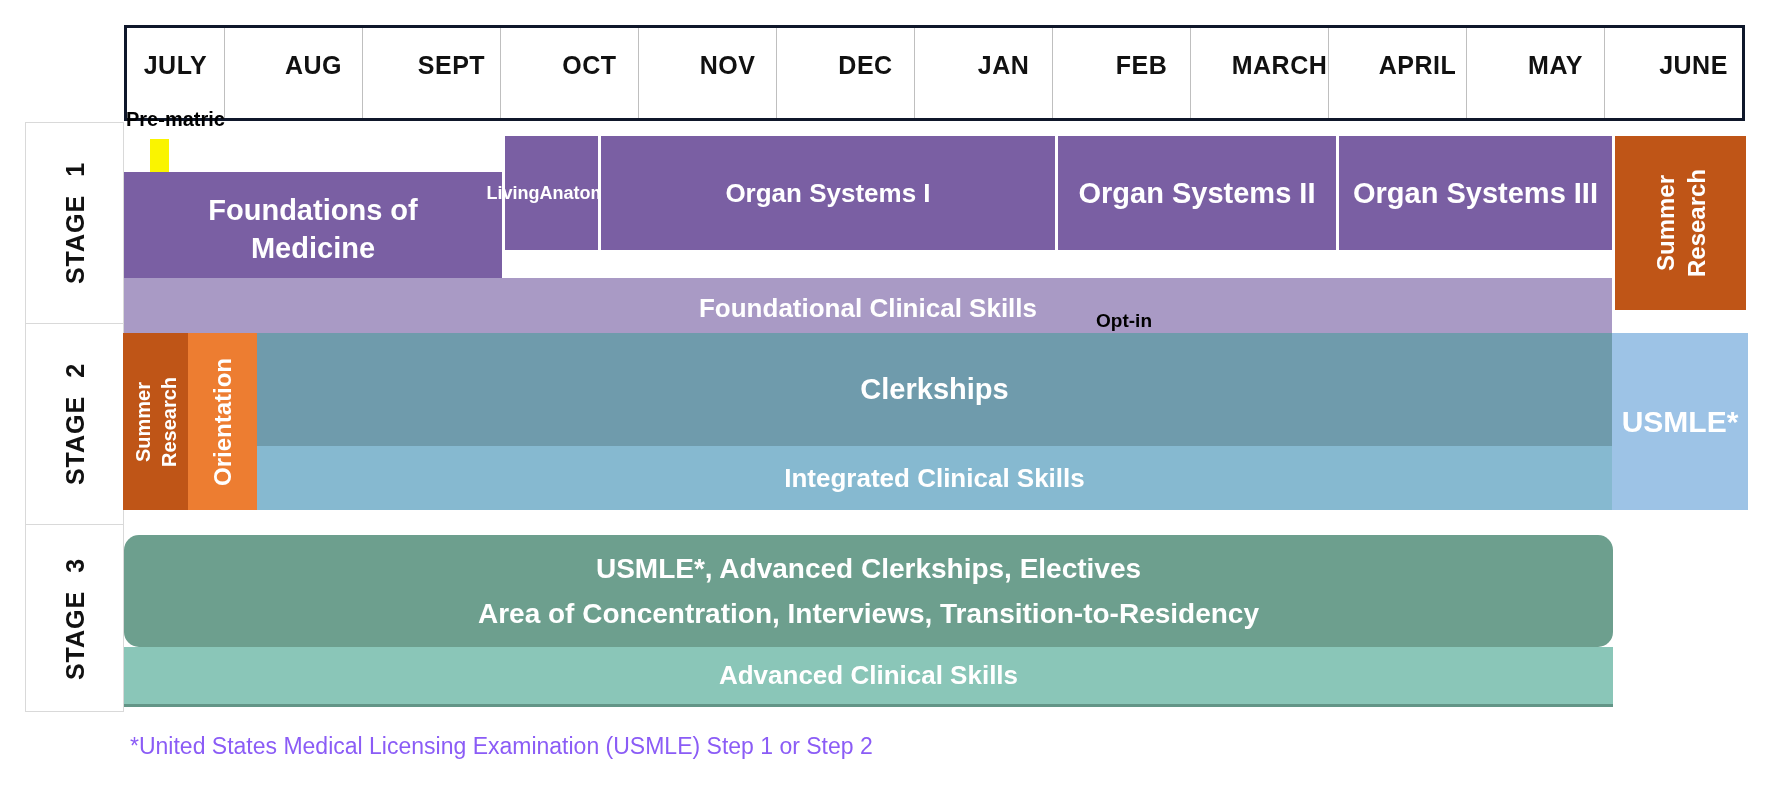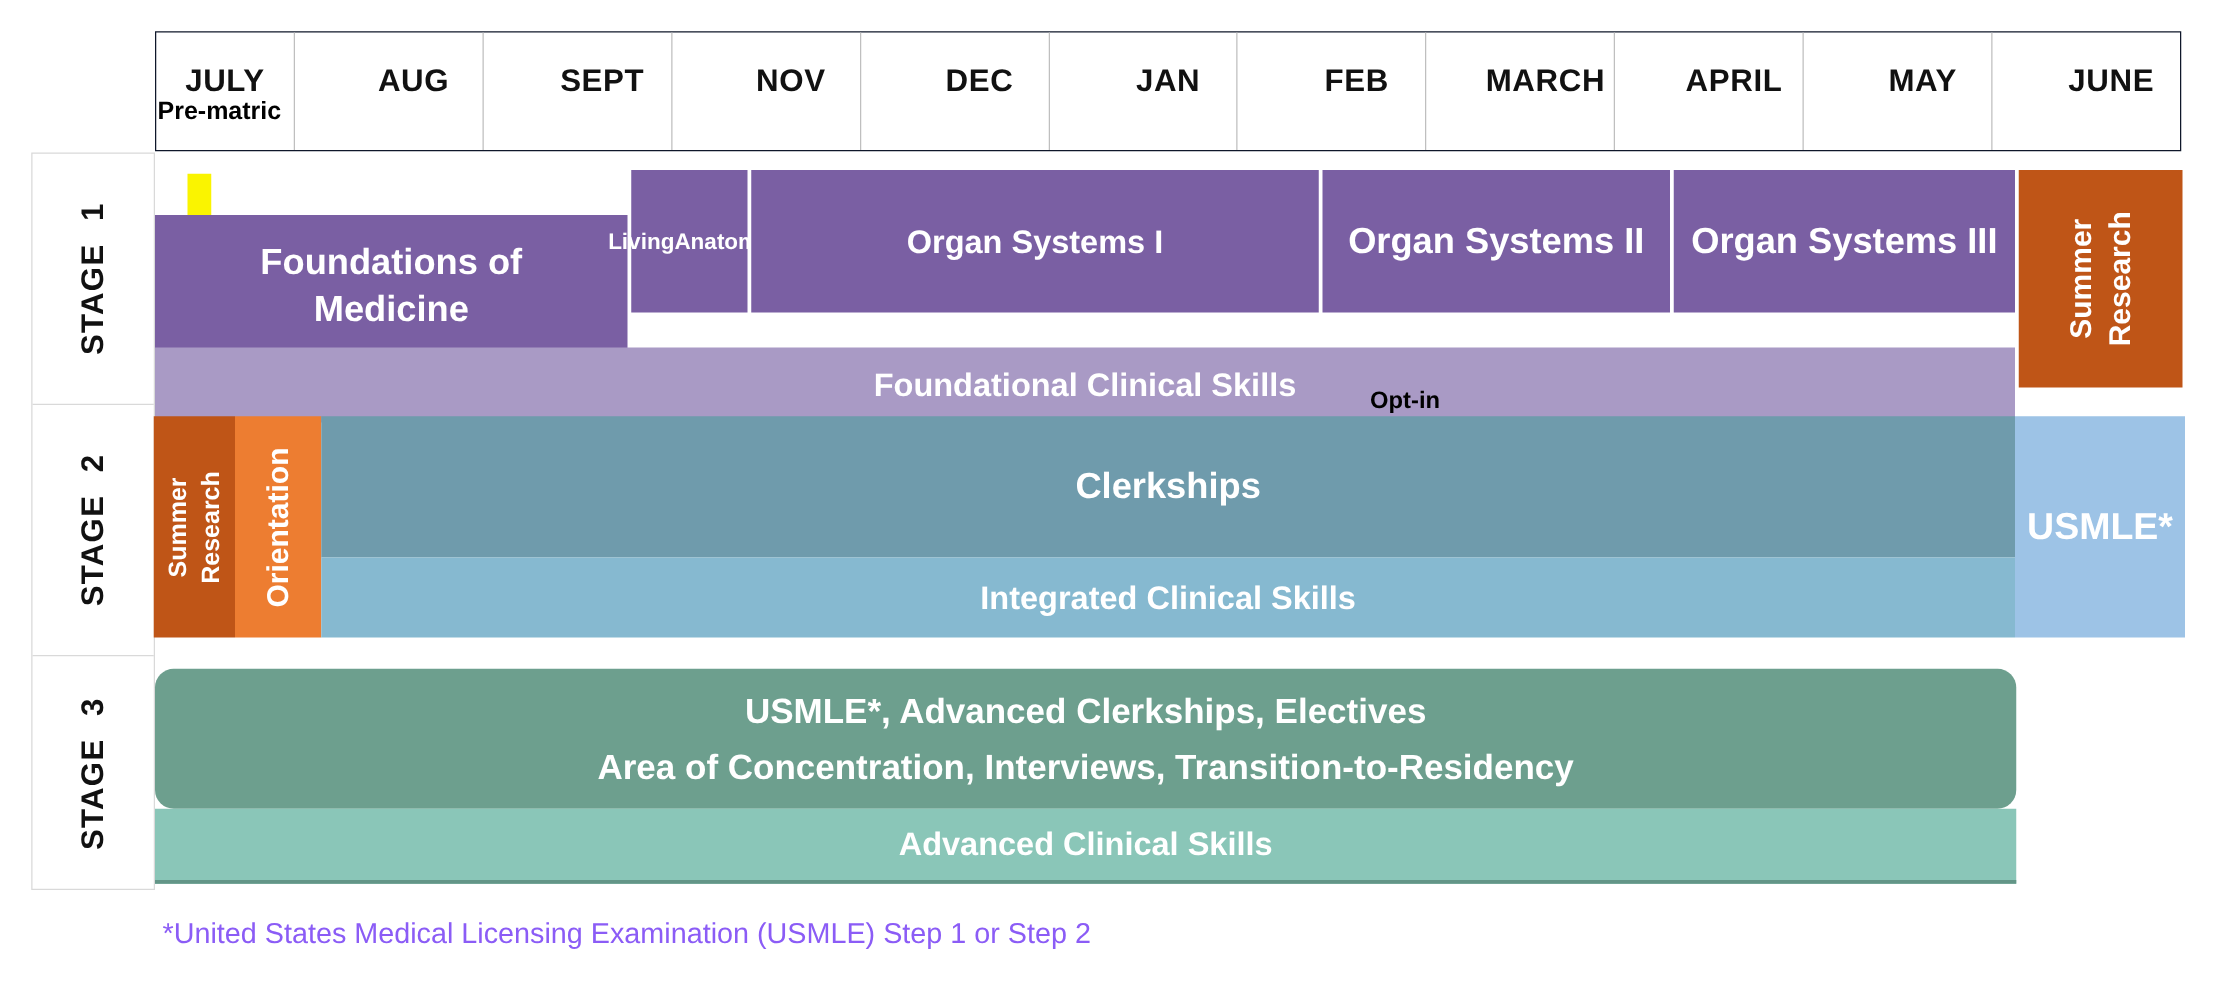--- a/index.html
+++ b/index.html
@@ -3,21 +3,21 @@
 <meta charset="utf-8">
 <style>
   html,body{margin:0;padding:0;background:#ffffff;}
   .canvas{
     position:relative;width:1775px;height:791px;background:#ffffff;
     font-family:"Liberation Sans", sans-serif;overflow:hidden;
   }
   
   .month-row{
     position:absolute;left:124px;top:25px;width:1621px;height:96px;
-    display:flex;border:1px solid #0f172a;box-sizing:border-box;background:#fff;gap:40px;
+    display:flex;border:3px solid #0f172a;box-sizing:border-box;background:#fff;gap:40px;
   }
   .month-cell{
     flex:1;display:flex;align-items:center;justify-content:center;
     padding-bottom:16px;box-sizing:border-box;
     font-weight:bold;font-size:25px;color:#111;letter-spacing:.5px;
   }
   .month-cell:not(:last-child){border-right:1px solid #BFBFBF;}
   
   .stage-col{position:absolute;left:25px;top:122px;width:99px;height:590px;
     border:1px solid #D9D9D9;box-sizing:border-box;background:#fff;}
@@ -54,21 +54,21 @@
   .clerkships{left:257px;top:333px;width:1355px;height:113px;background:var(--teal,#6F9BAC);font-size:29px;}
   .s2-skills{left:257px;top:446px;width:1355px;height:64px;background:var(--light-blue,#86B9D0);font-size:26px;}
   .usmle{left:1612px;top:333px;width:136px;height:177px;background:var(--usmle-blue,#9DC3E6);font-size:30px;}
   
   .s3-main{left:124px;top:535px;width:1489px;height:112px;background:var(--green,#6D9F8E);
            font-size:28px;line-height:45px;flex-direction:column;border-radius:15px;}
   .s3-skills{left:124px;top:647px;width:1489px;height:60px;background:var(--light-green,#8AC6B8);
              font-size:26px;border-bottom:3px solid #639587;}
   
   .note{position:absolute;color:#000;font-weight:bold;font-size:20px;}
-  .pre-matric{left:126px;top:78px;}
+  .pre-matric{left:126px;top:108px;}
   .opt-in{left:1078px;top:310px;width:74px;text-align:right;font-size:19px;}
   .arrow-shaft{position:absolute;background:var(--arrow-yellow,#FAF400);}
   .arrow-head{position:absolute;width:0;height:0;
     border-left:21px solid transparent;border-right:21px solid transparent;
     border-top:27px solid var(--arrow-yellow,#FAF400);}
   .a1-shaft{left:150px;top:139px;width:19px;height:53px;}
   .a1-head{left:138px;top:192px;}
   .a2-shaft{left:1120px;top:334px;width:19px;height:49px;}
   .a2-head{left:1108px;top:383px;}
   
@@ -76,20 +76,21 @@
 </style>
 </head>
 <body>
 
 <div class="canvas">
 
   <div class="month-row">
     <div class="month-cell">JULY</div>
     <div class="month-cell">AUG</div>
     <div class="month-cell">SEPT</div>
+    <div class="month-cell">OCT</div>
     <div class="month-cell">NOV</div>
     <div class="month-cell">DEC</div>
     <div class="month-cell">JAN</div>
     <div class="month-cell">FEB</div>
     <div class="month-cell">MARCH</div>
     <div class="month-cell">APRIL</div>
     <div class="month-cell">MAY</div>
     <div class="month-cell">JUNE</div>
   </div>
 

